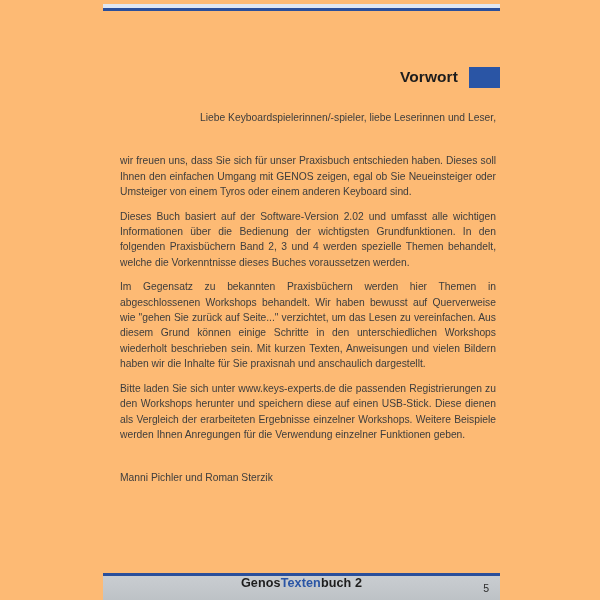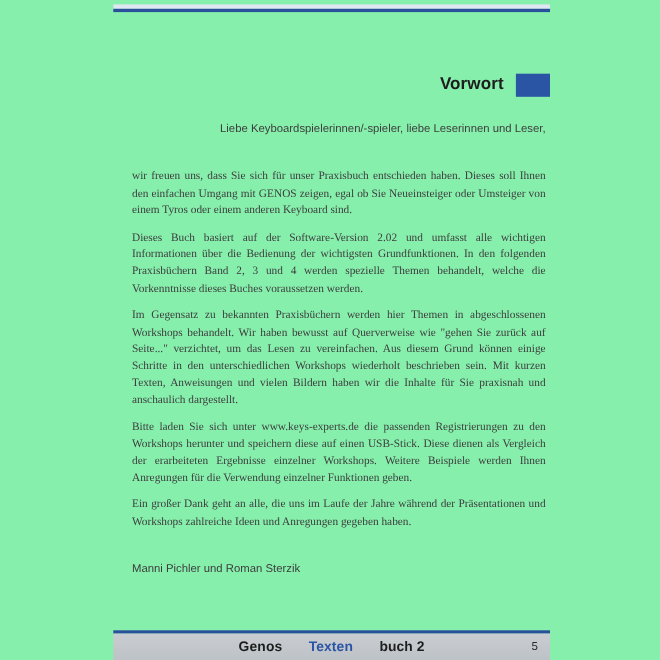--- a/index.html
+++ b/index.html
@@ -13,21 +13,21 @@
     position: relative;
     overflow: hidden;
     font-family: "Liberation Sans", sans-serif;
     color: #3a3a3a;
   }
 
   
   .page {
     position: absolute;
     inset: 0;
-    background: #86efac;
+    background: #fdba74;
   }
 
   
   .header-rule {
     position: absolute;
     left: 103px;
     top: 4px;
     width: 397px;
     height: 8px;
   }
@@ -90,21 +90,20 @@
     text-align: right;
   }
   .para {
     font-size: 10.3px;
     line-height: 15.4px;
     color: #3d3d3d;
     margin: 0 0 9px 0;
     text-align: justify;
     text-justify: inter-word;
     hyphens: manual;
-    font-family: Liberation Serif, serif;
   }
   .para:last-of-type {
     margin-bottom: 0;
   }
   .signature {
     font-size: 10.3px;
     line-height: 15.4px;
     color: #3d3d3d;
     margin: 28px 0 0 0;
     text-align: left;
@@ -134,27 +133,26 @@
     height: 24px;
     background: linear-gradient(180deg, #c9cdd1 0%, #c4c8cc 45%, #bdc2c6 100%);
   }
   .footer-title {
     position: absolute;
     left: 0;
     top: 3px;
     width: 100%;
     height: 24px;
     display: flex;
-    align-items: center;
+    align-items: flex-start;
     justify-content: center;
     font-size: 12.6px;
     font-weight: bold;
     color: #1d1d1d;
     letter-spacing: 0.1px;
-    gap: 24px;
   }
   .footer-title .accent {
     color: #2a55a5;
   }
   .footer-page {
     position: absolute;
     right: 11px;
     top: 3px;
     height: 24px;
     display: flex;
@@ -179,21 +177,20 @@
   </div>
 
   <div class="content">
 
     <p class="salutation">Liebe Keyboardspielerinnen/-spieler, liebe Leserinnen und Leser,</p>
 
     <p class="para">wir freuen uns, dass Sie sich für unser Praxisbuch entschieden haben. Dieses soll Ihnen den einfachen Umgang mit GENOS zeigen, egal ob Sie Neueinsteiger oder Umsteiger von einem Tyros oder einem anderen Keyboard sind.</p>
     <p class="para">Dieses Buch basiert auf der Software-Version 2.02 und umfasst alle wichtigen Informationen über die Bedienung der wichtigsten Grundfunktionen. In den folgenden Praxisbüchern Band 2, 3 und 4 werden spezielle Themen behandelt, welche die Vorkenntnisse dieses Buches voraussetzen werden.</p>
     <p class="para">Im Gegensatz zu bekannten Praxisbüchern werden hier Themen in abgeschlossenen Workshops behandelt. Wir haben bewusst auf Querverweise wie "gehen Sie zurück auf Seite..." verzichtet, um das Lesen zu vereinfachen. Aus diesem Grund können einige Schritte in den unterschiedlichen Workshops wiederholt beschrieben sein. Mit kurzen Texten, Anweisungen und vielen Bildern haben wir die Inhalte für Sie praxisnah und anschaulich dargestellt.</p>
     <p class="para">Bitte laden Sie sich unter www.keys-experts.de die passenden Registrierungen zu den Workshops herunter und speichern diese auf einen USB-Stick. Diese dienen als Vergleich der erarbeiteten Ergebnisse einzelner Workshops. Weitere Beispiele werden Ihnen Anregungen für die Verwendung einzelner Funktionen geben.</p>
-    <p class="para">Ein großer Dank geht an alle, die uns im Laufe der Jahre während der Präsentationen und Workshops zahlreiche Ideen und Anregungen gegeben haben.</p>
 
     <p class="signature">Manni Pichler und Roman Sterzik</p>
   </div>
 
   <div class="footer">
     <div class="footer-rule"></div>
     <div class="footer-band"></div>
     <div class="footer-title">
       <span>Genos </span>
         <span class="accent">Texten</span>

